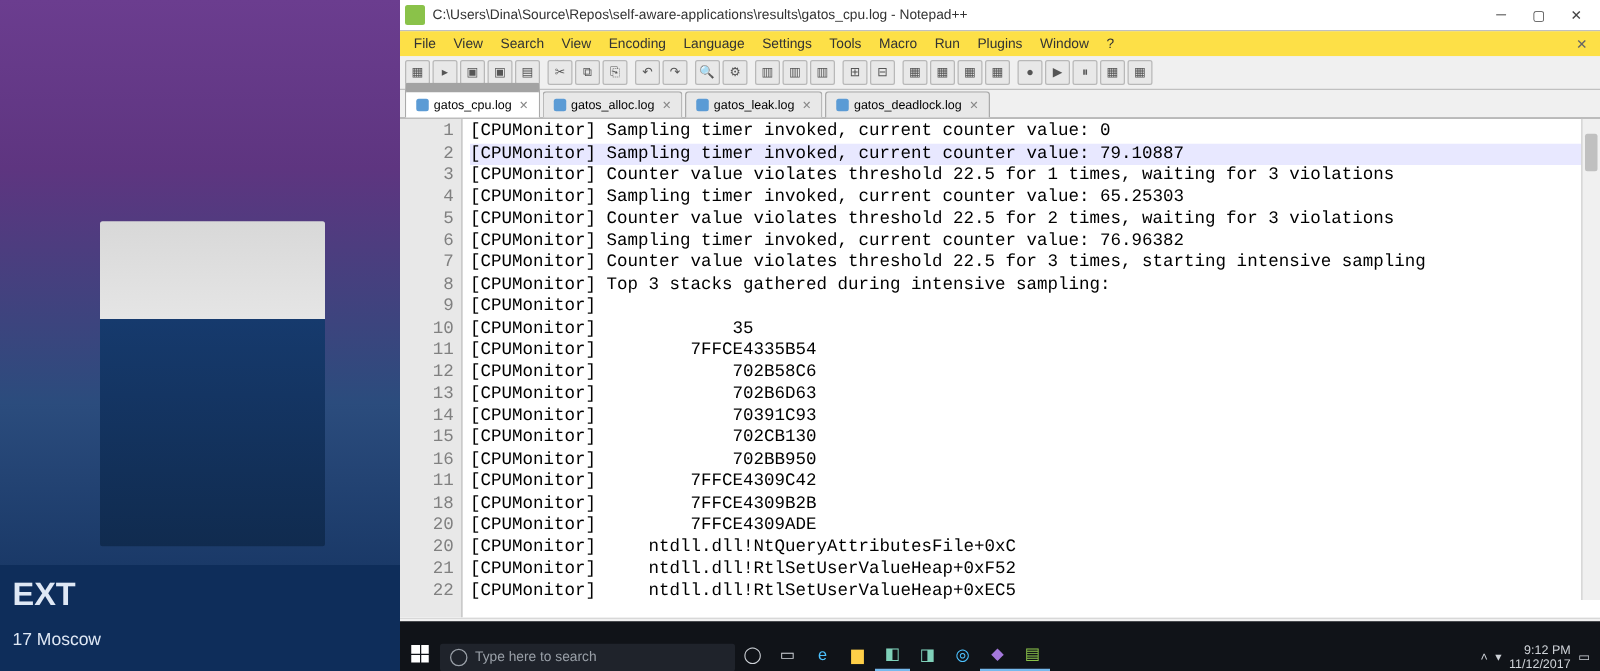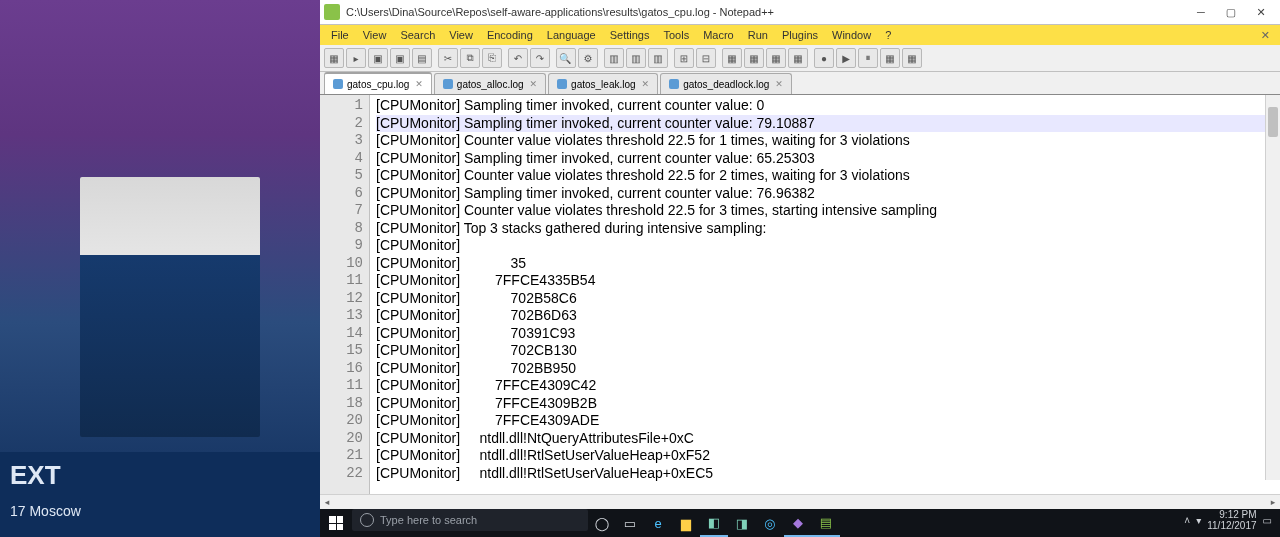--- a/index.html
+++ b/index.html
@@ -14,36 +14,36 @@
 .titlebar .title{flex:1;font-size:11px;color:#333}
 .titlebar .winbtn{width:30px;height:20px;display:flex;align-items:center;justify-content:center;color:#444;font-size:11px}
 .menubar{height:20px;background:#fde047;display:flex;align-items:center;padding:0 4px;font-size:11px;color:#333}
 .menubar span{padding:2px 7px}
 .menubar .closex{margin-left:auto;padding:0 6px;color:#666}
 .toolbar{height:26px;background:#f0f0f0;border-bottom:1px solid #c0c0c0;display:flex;align-items:center;padding:0 4px;gap:2px}
 .tbtn{width:18px;height:18px;background:#e8e8e8;border:1px solid #b8b8b8;border-radius:2px;display:flex;align-items:center;justify-content:center;font-size:10px;color:#555}
 .tbtn.sep{width:2px;border:none;background:transparent}
 .tabbar{height:22px;background:#f0f0f0;display:flex;align-items:flex-end;padding:0 4px;border-bottom:1px solid #888}
 .tab{height:20px;padding:0 8px;display:flex;align-items:center;font-size:10px;background:#e8e8e8;border:1px solid #aaa;border-bottom:none;margin-right:2px;border-radius:3px 3px 0 0;gap:4px}
-.tab.active{background:#fff;border-top:2px solid #a3a3a3}
+.tab.active{background:#fff;border-top:8px solid #a3a3a3}
 .tab .dot{width:10px;height:10px;background:#5b9bd5;border-radius:2px}
 .tab .x{color:#888;font-size:9px;margin-left:2px}
 .editor{flex:1;background:#fff;display:flex;overflow:hidden;position:relative}
 .gutter{width:50px;background:#e8e8e8;border-right:1px solid #c0c0c0;text-align:right;padding:2px 6px 2px 2px;box-sizing:border-box;font-family:"Courier New",monospace;font-size:14px;color:#808080;line-height:17.5px}
-.content{flex:1;padding:2px 6px;font-family:Liberation Sans, sans-serif;font-size:14px;color:#000;line-height:17.5px;white-space:pre}
+.content{flex:1;padding:2px 6px;font-family:Liberation Mono, monospace;font-size:14px;color:#000;line-height:17.5px;white-space:pre}
 .content .line{height:17.5px}
 .content .line.hl{background:#e8e8ff}
 .scrollv{position:absolute;right:0;top:0;bottom:14px;width:14px;background:#f0f0f0;border-left:1px solid #d0d0d0}
 .scrollv .thumb{position:absolute;left:2px;right:2px;top:12px;height:30px;background:#c0c0c0;border-radius:2px}
 .scrollh{height:14px;background:#f0f0f0;border-top:1px solid #d0d0d0;display:flex;align-items:center}
 .scrollh .arrow{width:14px;text-align:center;color:#666;font-size:9px}
 .statusbar{height:20px;background:#f0f0f0;border-top:1px solid #c0c0c0;display:flex;align-items:center;font-size:11px;color:#333;padding:0 6px}
 .statusbar .cell{padding:0 12px;border-right:1px solid #c8c8c8}
 .statusbar .spacer{flex:1}
-.taskbar{position:absolute;left:320px;right:0;bottom:0;height:28px;background:#101318;display:flex;align-items:flex-start}
+.taskbar{position:absolute;left:320px;right:0;bottom:0;height:40px;background:#101318;display:flex;align-items:flex-end}
 .taskbar .start{width:32px;height:28px;display:flex;align-items:center;justify-content:center}
 .taskbar .start .win{width:14px;height:14px;display:grid;grid-template-columns:1fr 1fr;grid-template-rows:1fr 1fr;gap:1px}
 .taskbar .start .win div{background:#fff}
 .taskbar .search{width:220px;height:22px;background:#1f232b;border-radius:2px;display:flex;align-items:center;color:#9aa0a8;font-size:11px;padding:0 8px;gap:6px}
 .taskbar .search .circle{width:12px;height:12px;border:1.5px solid #9aa0a8;border-radius:50%}
 .taskbar .ticon{width:28px;height:28px;display:flex;align-items:center;justify-content:center;color:#cfd3d8;font-size:13px}
 .taskbar .ticon.active{border-bottom:2px solid #76b9ed;box-sizing:border-box}
 .taskbar .tray{margin-left:auto;display:flex;align-items:center;color:#cfd3d8;font-size:10px;gap:6px;padding-right:8px}
 .taskbar .tray .clock{text-align:right;line-height:11px}
 </style>

